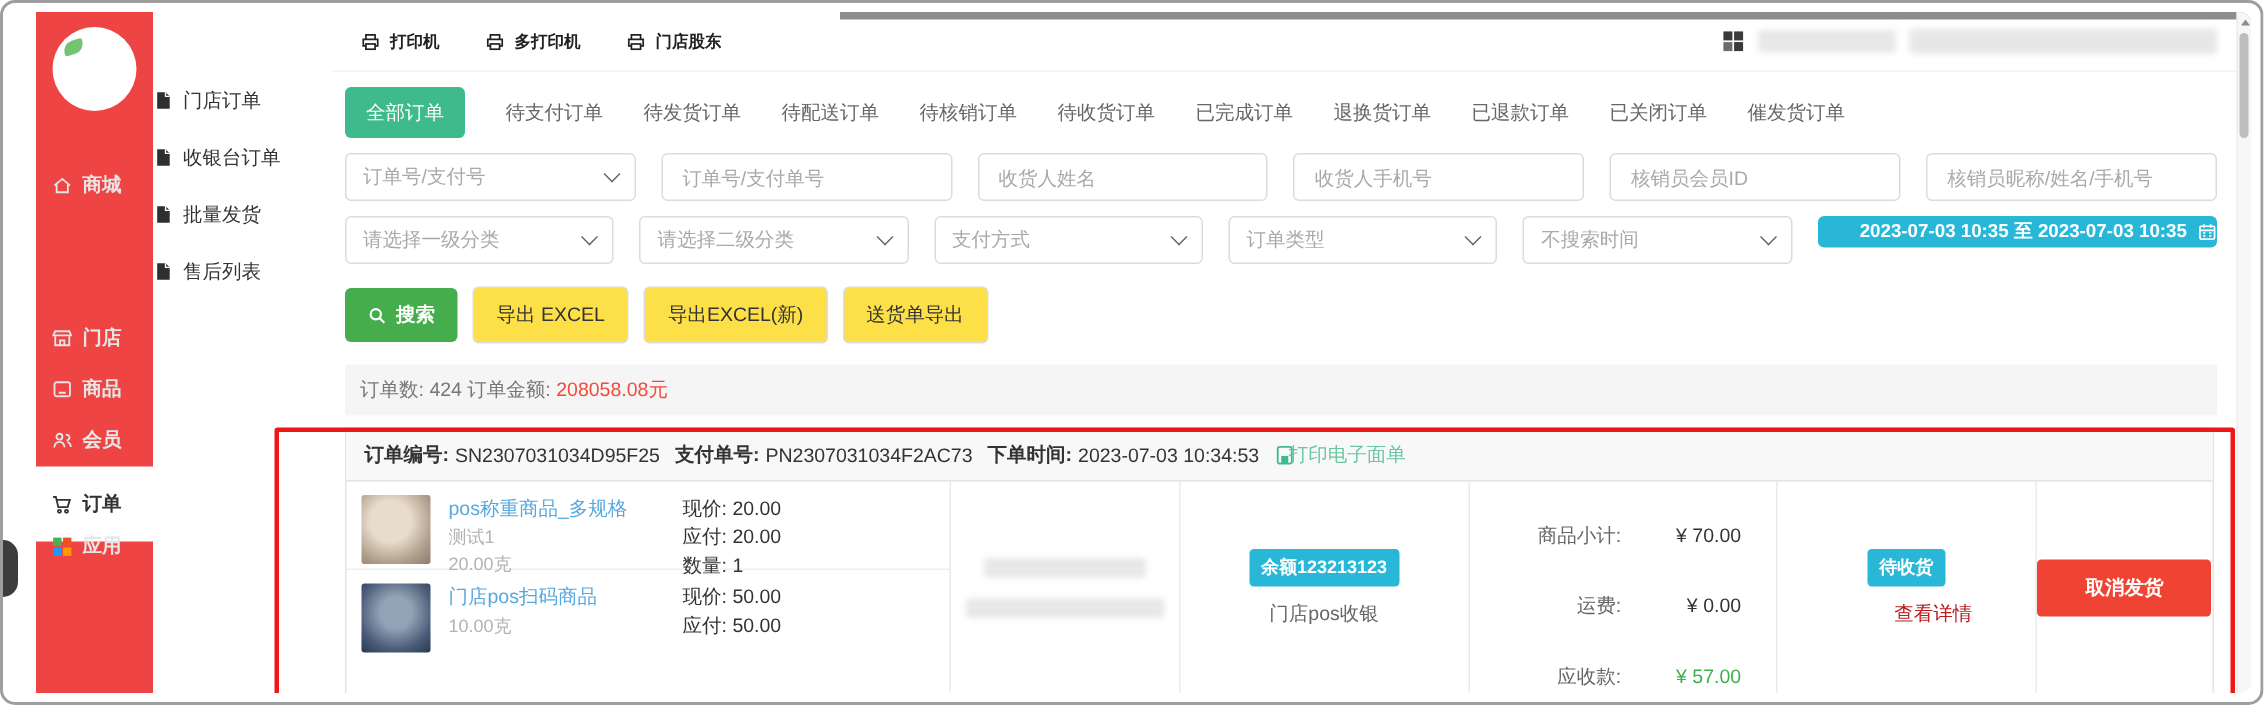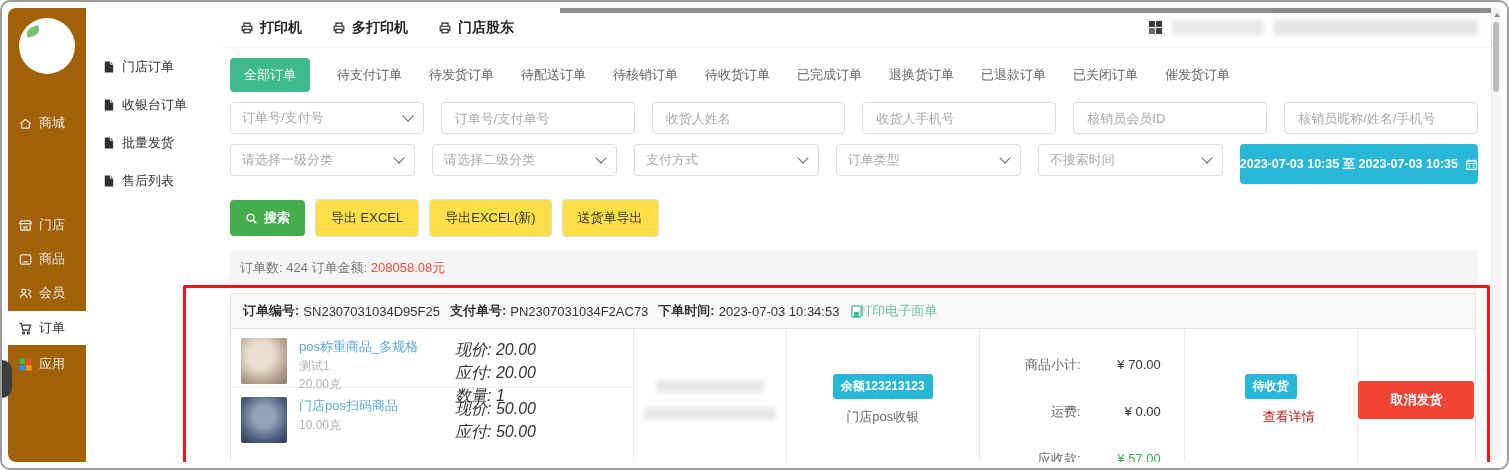--- a/index.html
+++ b/index.html
@@ -2,49 +2,49 @@
 <html><head>
 <meta charset="utf-8">
 <style>
   html,body{margin:0;padding:0;background:#fff;}
   body{width:1509px;height:470px;position:relative;overflow:hidden;
        font-family:"Liberation Sans","DejaVu Sans",sans-serif;color:#333;}
   .frame{position:absolute;inset:0;border:2px solid #9e9e9e;border-radius:10px;pointer-events:none;z-index:60;}
   .app{position:absolute;left:8px;top:8px;right:8px;bottom:8px;overflow:hidden;border-radius:8px;background:#fff;}
   .chrome-strip{position:absolute;left:552px;right:0;top:0;height:5px;background:#8d8d8d;}
   
-  .sidebar{position:absolute;left:0;top:0;width:78px;height:100%;background:#a16207;z-index:5;}
+  .sidebar{position:absolute;left:16px;top:0;width:78px;height:100%;background:#ef4444;z-index:5;font-weight:bold;}
   .avatar{position:absolute;left:11px;top:10px;width:56px;height:56px;border-radius:50%;background:#fff;}
   .avatar .leaf{position:absolute;left:7px;top:9px;width:14px;height:9px;background:#5cb85c;border-radius:8px 2px 8px 2px;transform:rotate(-18deg);opacity:.85;}
   .side-item{position:absolute;left:0;width:78px;height:30px;display:flex;align-items:center;gap:6px;
              padding-left:10px;box-sizing:border-box;color:#e6e6e6;font-size:13px;cursor:pointer;}
   .side-item svg{flex:0 0 auto;}
-  .side-item.active{background:#fff;color:#333;height:34px;}
+  .side-item.active{background:#fff;color:#333;height:50px;}
   
   .submenu{position:absolute;left:78px;top:0;width:136px;height:100%;background:#fff;z-index:4;}
   .sub-item{position:absolute;left:16px;display:flex;align-items:center;gap:7px;font-size:13px;color:#333;height:26px;cursor:pointer;}
   
   .toolbar{position:absolute;left:214px;top:0;right:9px;height:40px;border-bottom:1px solid #f1f1f1;
            display:flex;align-items:center;padding-left:18px;box-sizing:border-box;gap:30px;z-index:3;}
-  .tool-btn{display:flex;align-items:center;gap:6px;font-size:14px;font-weight:700;color:#222;cursor:pointer;text-align:center;}
+  .tool-btn{display:flex;align-items:center;gap:6px;font-size:11px;font-weight:700;color:#222;cursor:pointer;text-align:center;}
   .toolbar-right{margin-left:auto;display:flex;align-items:center;gap:9px;padding-right:14px;}
   .blur-block{background:#e7e7e7;border-radius:2px;filter:blur(2px);}
   
   .main{position:absolute;left:214px;top:40px;right:9px;bottom:0;padding:0 14px 0 8px;box-sizing:border-box;overflow:hidden;}
   .tabs{margin-top:10px;display:flex;align-items:center;gap:27px;}
   .tab{font-size:13px;color:#666;cursor:pointer;white-space:nowrap;}
   .tab.active{background:#3eba8d;color:#fff;padding:8px 14px;border-radius:4px;}
   .filters{margin-top:10px;display:grid;grid-template-columns:repeat(6,1fr);gap:13px 17px;}
   .ctrl{height:32px;border:1px solid #dcdcdc;border-radius:4px;box-sizing:border-box;display:flex;align-items:center;
         justify-content:space-between;padding:0 11px;font-size:13px;color:#a9a9a9;background:#fff;cursor:pointer;}
   .ctrl input{border:none;outline:none;width:100%;font-size:13px;color:#555;font-family:inherit;}
   .ctrl input::placeholder{color:#a9a9a9;}
   .chev{width:7px;height:7px;border-right:1.5px solid #666;border-bottom:1.5px solid #666;transform:rotate(45deg);margin-top:-4px;flex:0 0 auto;}
-  .date-btn{height:40px;border-radius:4px;background:#29b7d8;color:#fff;font-size:12.5px;font-weight:700;
-            display:flex;align-items:center;justify-content:center;gap:7px;cursor:pointer;white-space:nowrap;}
+  .date-btn{height:21px;border-radius:4px;background:#29b7d8;color:#fff;font-size:12.5px;font-weight:700;
+            display:flex;align-items:center;justify-content:center;gap:7px;cursor:pointer;white-space:nowrap;padding-left:28px;}
   .row3{margin-top:13px;width:196px;}
   .btn-row{margin-top:15px;display:flex;align-items:center;gap:10px;}
   .btn{font-size:13px;border-radius:4px;padding:9px 15px;cursor:pointer;box-sizing:border-box;}
   .btn.green{background:#45ad4b;color:#fff;font-weight:700;display:flex;align-items:center;gap:6px;}
   .btn.plain{background:#fde047;border:1px solid #dcdcdc;color:#333;}
   .stats{margin-top:14px;background:#f5f5f5;padding:8px 10px;font-size:13px;color:#777;}
   .stats .red{color:#f4493c;}
   
   .order-card{margin:8px 2px 0 0;border:1px solid #e4e4e4;}
   .order-head{position:relative;display:flex;align-items:center;background:#f8f8f8;border-bottom:1px solid #e4e4e4;
@@ -56,21 +56,21 @@
   .col{border-left:1px solid #eaeaea;display:flex;flex-direction:column;align-items:center;justify-content:center;}
   .col.products{border-left:none;display:block;}
   .prod-row{display:flex;align-items:flex-start;gap:12px;padding:9px 10px;height:58px;box-sizing:border-box;}
   .prod-row + .prod-row{border-top:1px solid #eee;}
   .prod-img{width:46px;height:46px;border-radius:2px;flex:0 0 auto;cursor:pointer;}
   .prod-img.cat{background:radial-gradient(circle at 42% 38%,#e8dccb 0 35%,#b2a08e 70%,#8c7b6c);}
   .prod-img.man{background:radial-gradient(circle at 50% 42%,#93a3b6 0 30%,#4a5c78 70%,#283850);}
   .prod-info{width:132px;font-size:13px;line-height:1.35;}
   .prod-name{color:#58a8e0;cursor:pointer;}
   .prod-sub{color:#b3b3b3;font-size:12px;margin-top:2px;}
-  .prod-price{font-size:16px;color:#333;line-height:1.45;margin-left:12px;font-style:italic;}
+  .prod-price{font-size:13px;color:#333;line-height:1.45;margin-left:12px;}
   .buyer-line{height:13px;margin:7px 0;}
   .pay-badge,.status-badge{background:#29b7d8;color:#fff;font-size:12px;font-weight:700;padding:4px 8px;border-radius:3px;}
   .pay-method{margin-top:9px;font-size:13px;color:#666;}
   .totals{width:158px;font-size:13px;}
   .t-row{display:flex;justify-content:space-between;line-height:23px;margin-top:24px;}
   .t-row .lbl{color:#666;width:78px;text-align:right;}
   .t-row .val{color:#333;text-align:right;}
   .t-row .val.green{color:#3cb04a;}
   .detail-link{margin-top:9px;font-size:13px;color:#b91c1c;cursor:pointer;margin-left:36px;}
   .cancel-btn{background:#ef4433;color:#fff;font-size:13px;font-weight:700;border:none;border-radius:3px;

